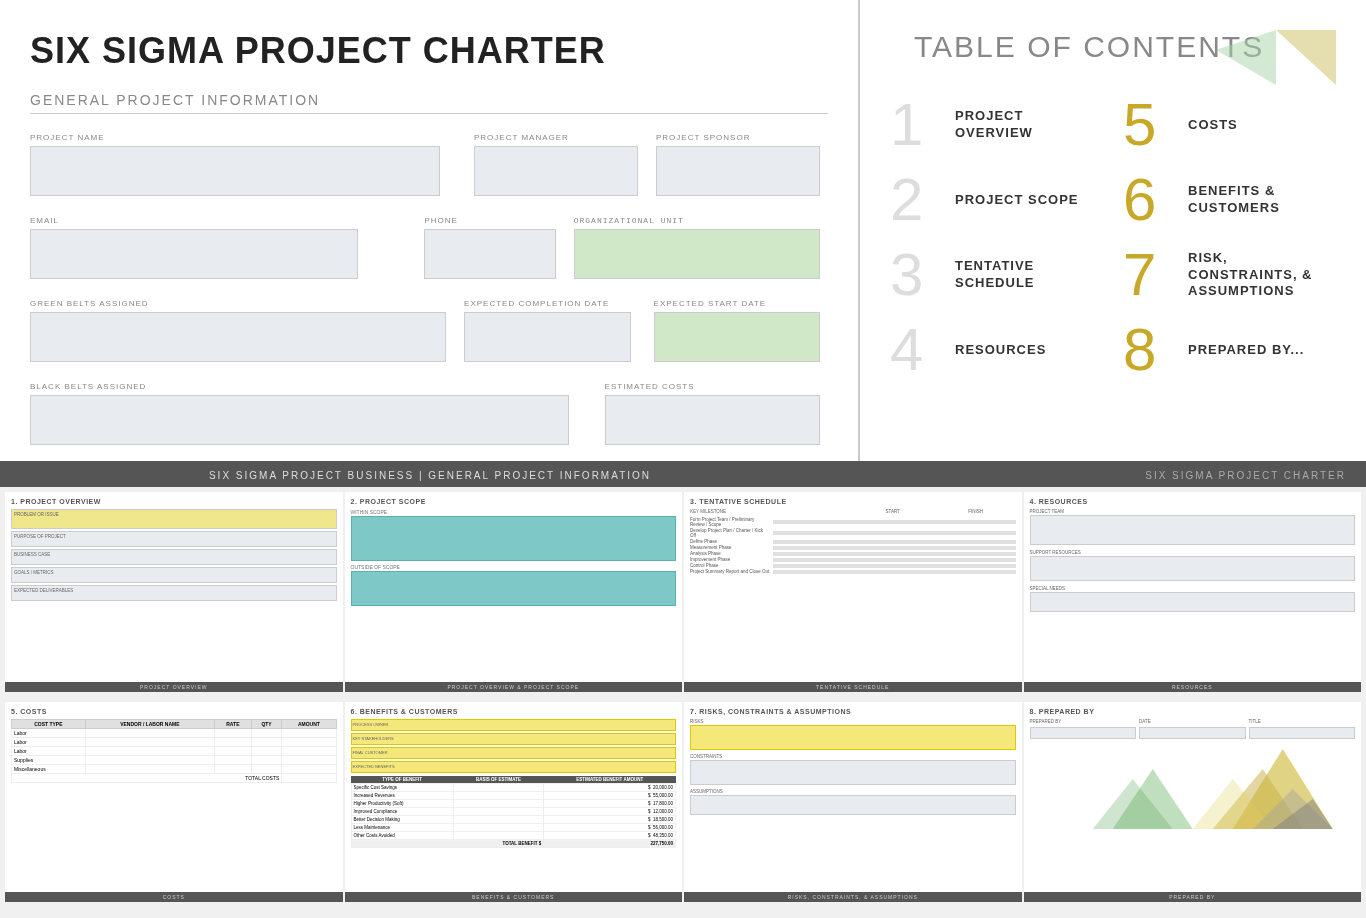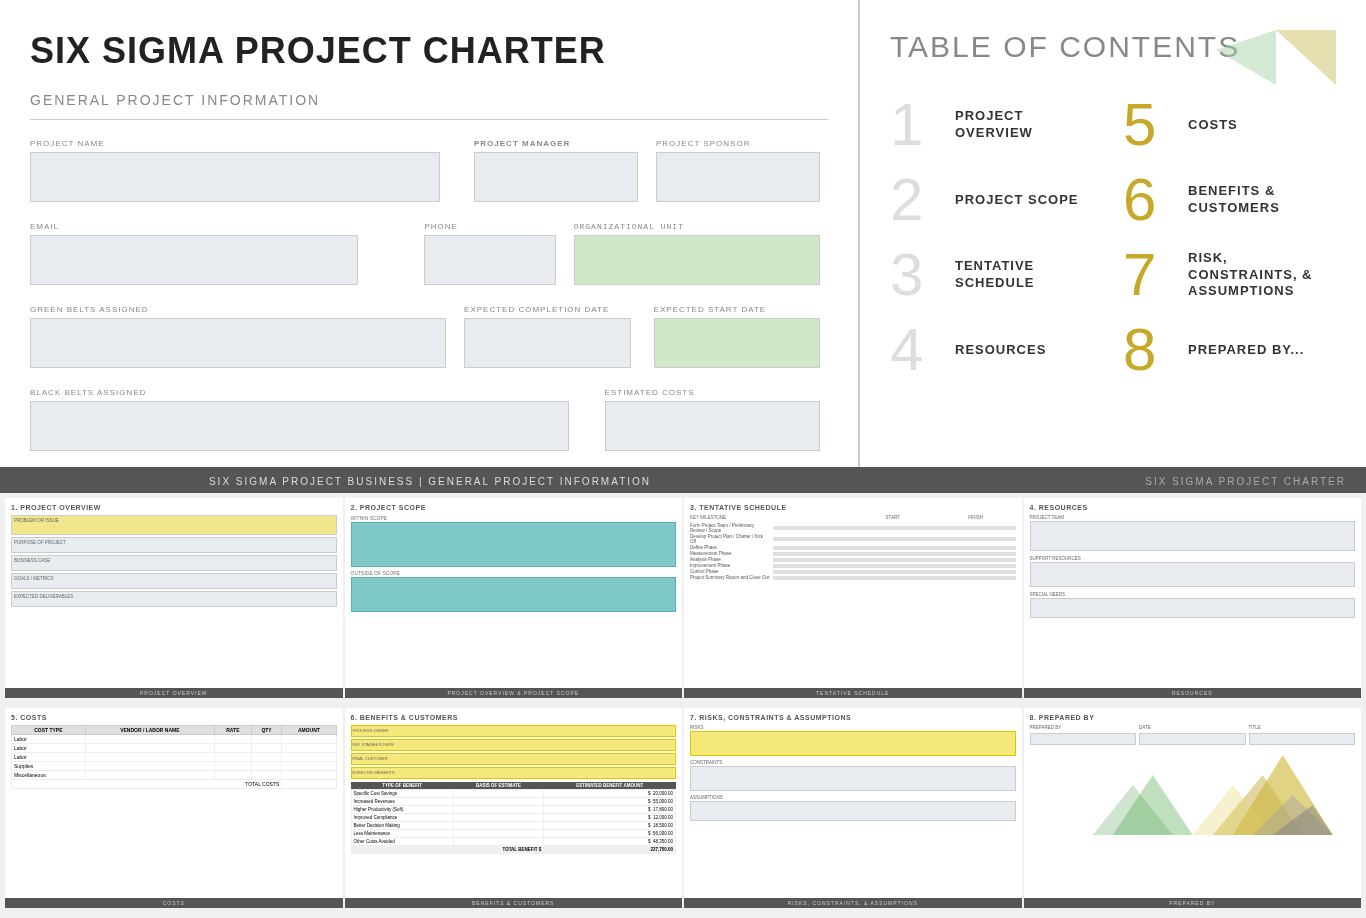--- a/index.html
+++ b/index.html
@@ -32,21 +32,21 @@
       margin-bottom: 20px;
       letter-spacing: 1px;
     }
 
     .section-header {
       font-size: 14px;
       color: #888;
       letter-spacing: 2px;
       margin-bottom: 15px;
       border-bottom: 1px solid #ccc;
-      padding-bottom: 11px;
+      padding-bottom: 5px;
     }
 
     
     .toc-right {
       flex: 1;
       padding: 30px 30px;
       background: #fff;
     }
 
     .toc-title {
@@ -262,21 +262,21 @@
       height: 50px;
       background: #e8ecf0;
       border: 1px solid #ccc;
     }
 
     .gpi-input-box.green-light {
       background: #d0e8c8;
     }
 
     .gpi-cell-name { flex: 3; }
-    .gpi-cell-manager { flex: 1.2; margin-left: 26px; font-weight: bold; }
+    .gpi-cell-manager { flex: 1.2; margin-left: 26px; }
     .gpi-cell-sponsor { flex: 1.2; margin-left: 10px; }
 
     .gpi-cell-email { flex: 2; }
     .gpi-cell-phone { flex: 0.8; margin-left: 15px; padding-left: 43px; }
     .gpi-cell-orgunit { flex: 1.5; margin-left: 10px; font-family: Liberation Mono, monospace; }
 
     .gpi-cell-green { flex: 2.5; }
     .gpi-cell-startdate { flex: 1; margin-left: 15px; }
     .gpi-cell-enddate { flex: 1; margin-left: 10px; }
 
@@ -350,21 +350,21 @@
         <div class="gpi-cell gpi-cell-estcosts">
           <div class="gpi-cell-label">ESTIMATED COSTS</div>
           <div class="gpi-input-box"></div>
         </div>
       </div>
     </div>
   </div>
 
   <div class="toc-right">
 
-    <div style="position:relative; height:60px; margin-bottom:5px;">
+    <div style="position:relative; height:60px; margin-bottom:5px;margin-left:24px;">
       <div class="toc-title">TABLE OF CONTENTS</div>
 
       <div style="position:absolute; top:0; right:0;">
         <svg width="120" height="55" viewBox="0 0 120 55">
           <polygon points="60,0 120,0 120,55" fill="#d4c87a" opacity="0.6"></polygon>
           <polygon points="0,20 60,0 60,55" fill="#a8d4a8" opacity="0.5"></polygon>
         </svg>
       </div>
     </div>
 

